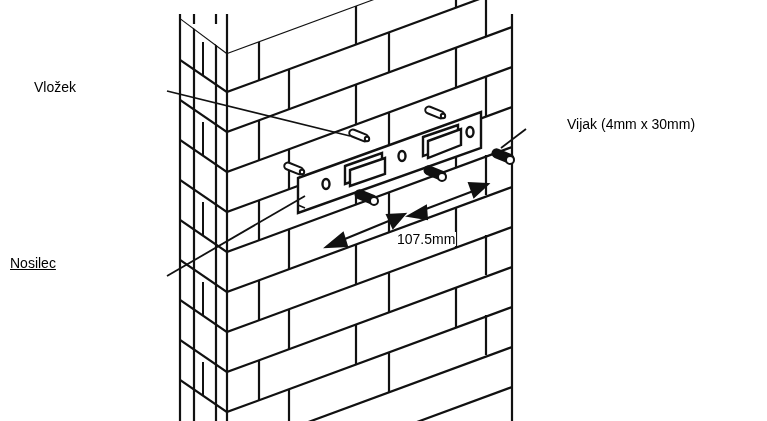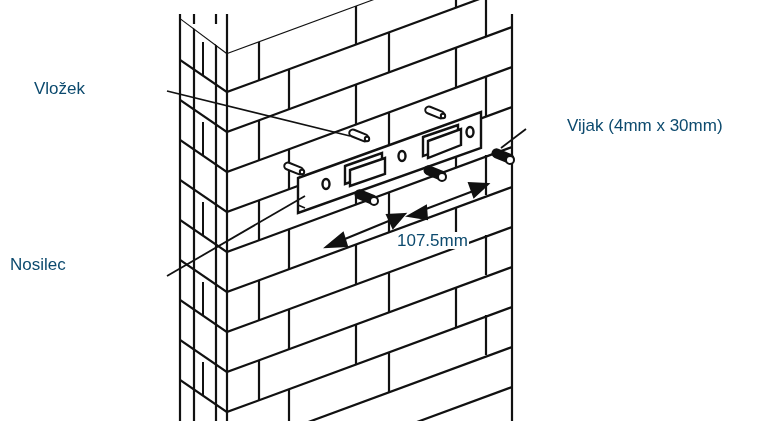--- a/index.html
+++ b/index.html
@@ -1,18 +1,18 @@
 <!DOCTYPE html>
 <html><head>
   <meta charset="utf-8">
   <style>
     html, body { margin: 0; padding: 0; background: #ffffff; }
     body { width: 767px; height: 421px; position: relative; overflow: hidden; font-family: "Liberation Sans", sans-serif; }
     #diagram { position: absolute; left: 0; top: 0; }
-    .lbl { position: absolute; font-family: "Liberation Sans", sans-serif; font-size: 17px; color: #0c4a6e; white-space: nowrap; line-height: 1; }
+    .lbl { position: absolute; font-family: "Liberation Sans", sans-serif; font-size: 14px; color: #000000; white-space: nowrap; line-height: 1; }
   </style>
 </head>
 <body>
 
 <svg id="diagram" width="767" height="421" viewBox="0 0 767 421" xmlns="http://www.w3.org/2000/svg">
   <defs>
     <clipPath id="frontClip">
       <polygon points="227,53 512,-52 512,421 227,421"></polygon>
     </clipPath>
     <clipPath id="sideClip">
@@ -173,14 +173,14 @@
 
   <g stroke="#111" stroke-width="1.8">
     <line x1="167" y1="91" x2="350" y2="136"></line>
     <line x1="501" y1="148" x2="526" y2="129"></line>
     <line x1="167" y1="276" x2="305" y2="196"></line>
   </g>
 </svg>
 
 <span class="lbl" style="left:34px; top:80px;">Vložek</span>
 <span class="lbl" style="left:531px; top:117px;margin-left:36px;">Vijak (4mm x 30mm)</span>
-<span class="lbl" style="left:10px; top:256px;">Nosilec</span>
+<span class="lbl" style="left:10px; top:256px;text-decoration:underline;">Nosilec</span>
 <span class="lbl" style="left:396px; top:232px; background:#fff; padding:0 1px;">107.5mm</span>
 
 </body></html>

